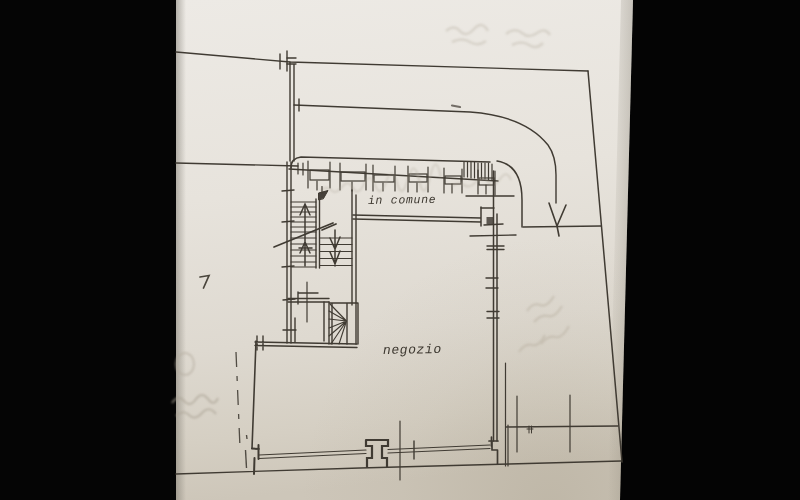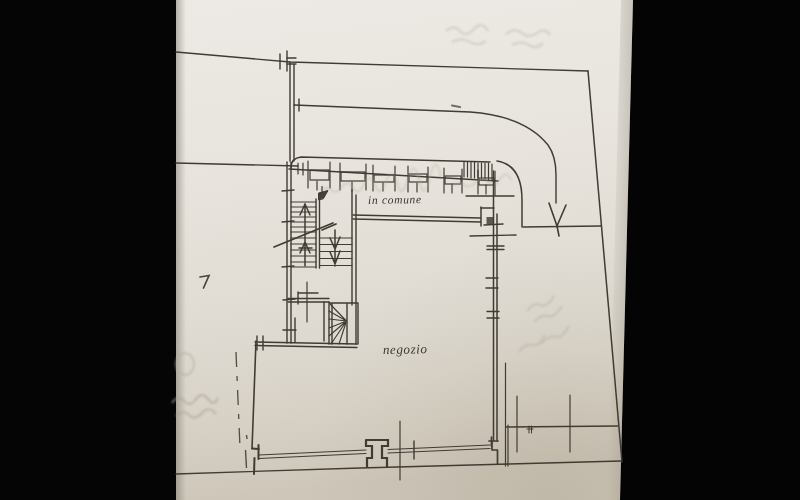--- a/index.html
+++ b/index.html
@@ -1,17 +1,17 @@
 <!DOCTYPE html>
 <html><head>
 <meta charset="utf-8">
 <style>
   html,body{margin:0;padding:0;background:#050505;}
   #stage{position:relative;width:800px;height:500px;overflow:hidden;background:#050505;
-         font-family:Liberation Serif, serif;}
+         font-family:Liberation Mono, monospace;}
   svg{display:block;}
 </style>
 </head>
 <body>
 <div id="stage">
 <svg width="800" height="500" viewBox="0 0 800 500">
   <defs>
     <linearGradient id="paper" x1="0" y1="0" x2="0.1" y2="1">
       <stop offset="0" stop-color="#edeae5"></stop>
       <stop offset="0.4" stop-color="#e7e3dc"></stop>

